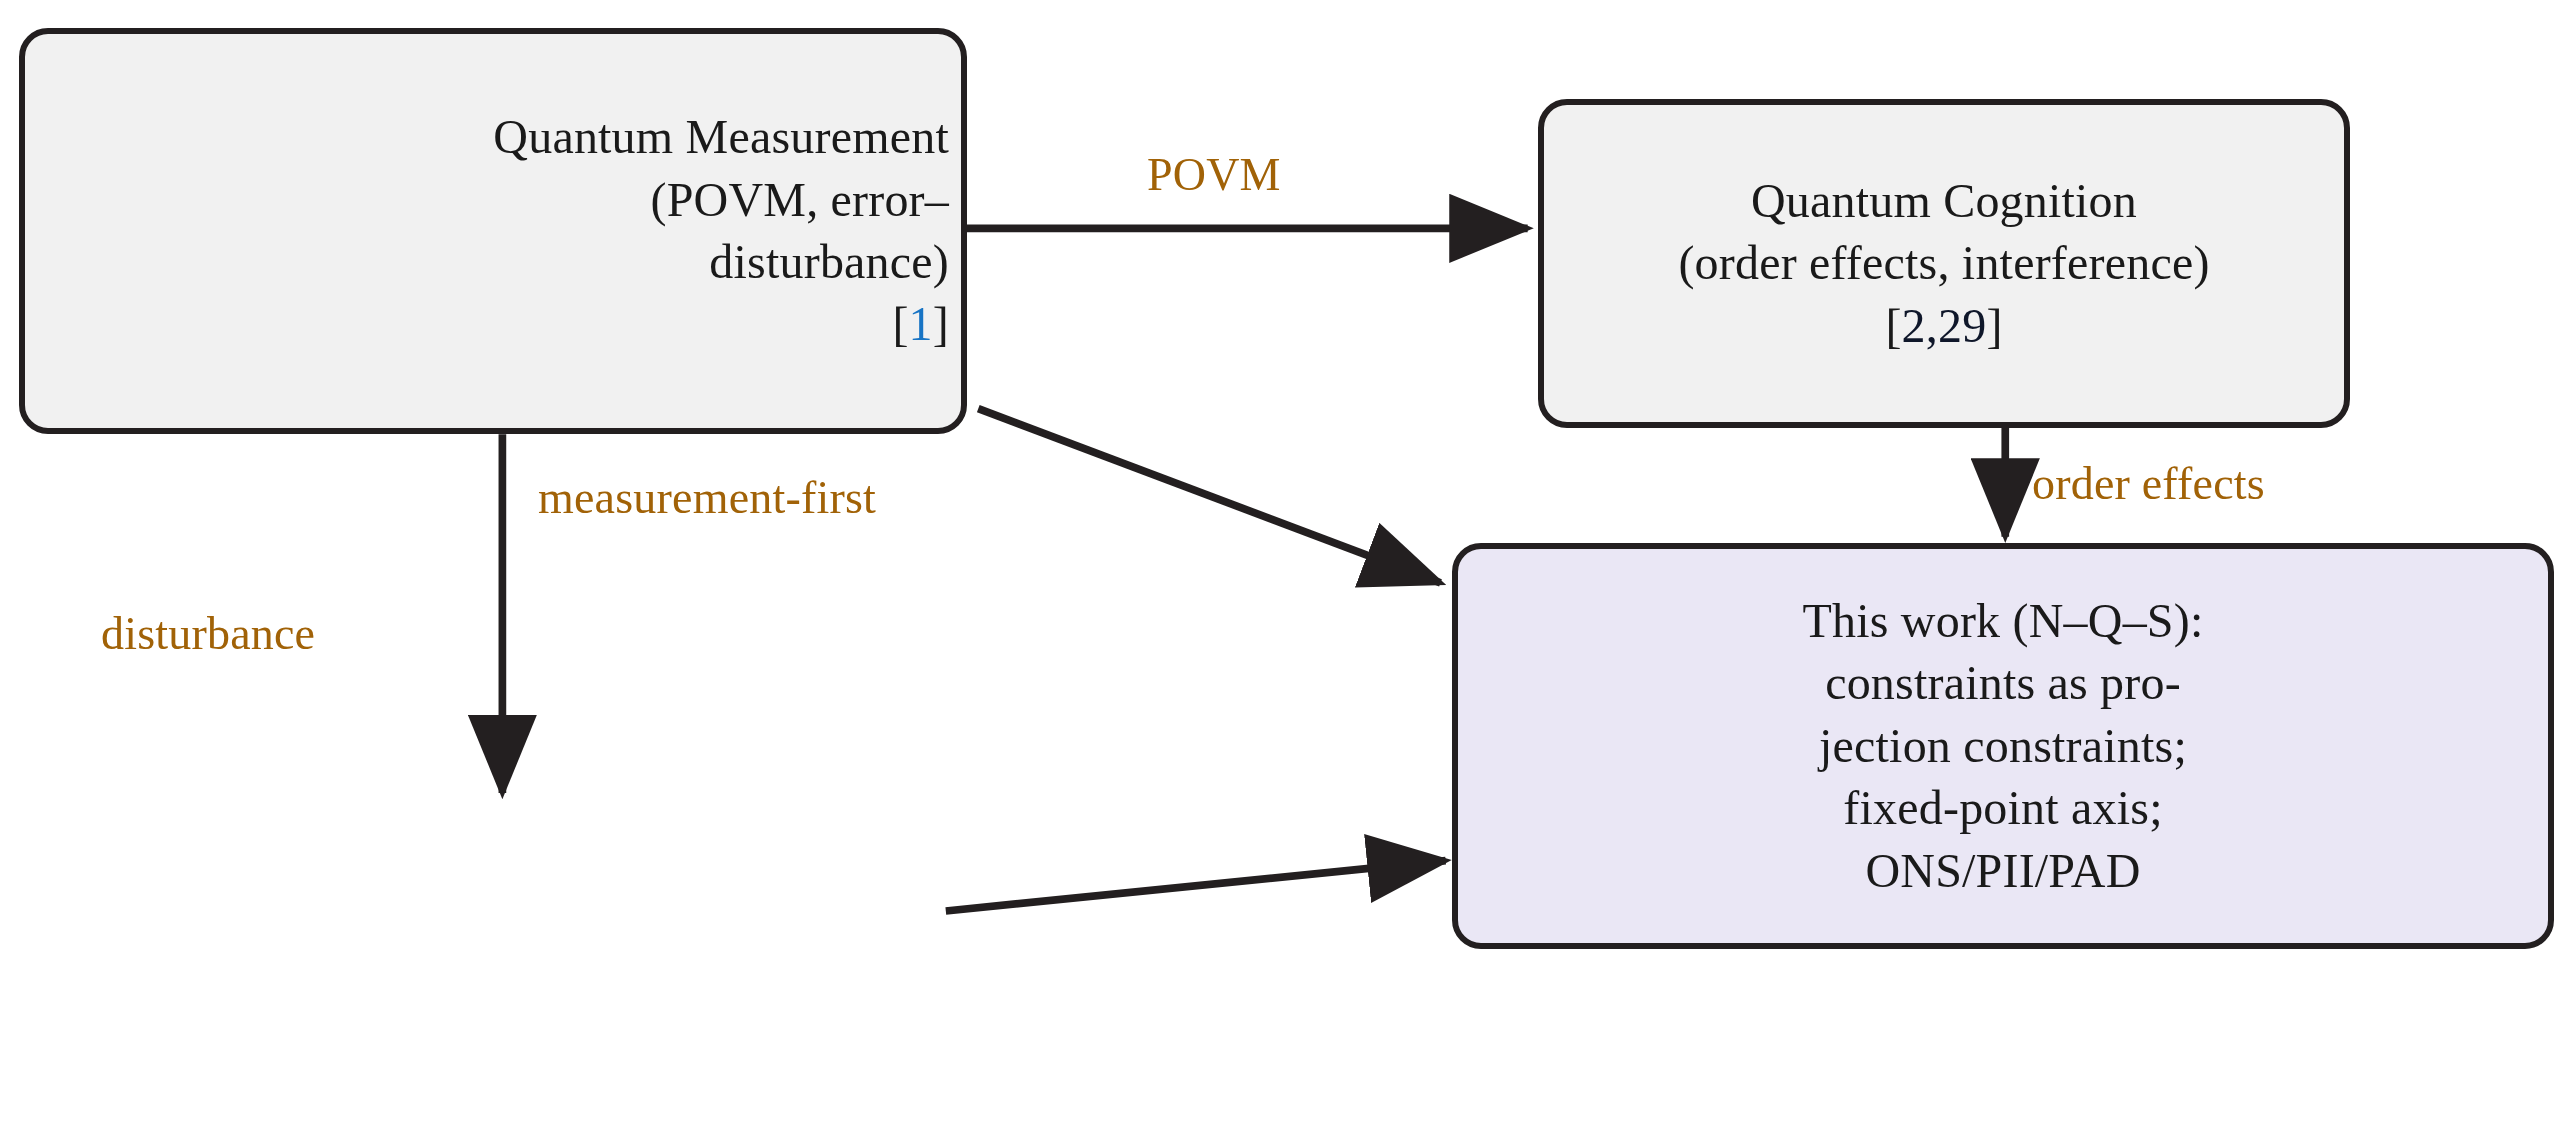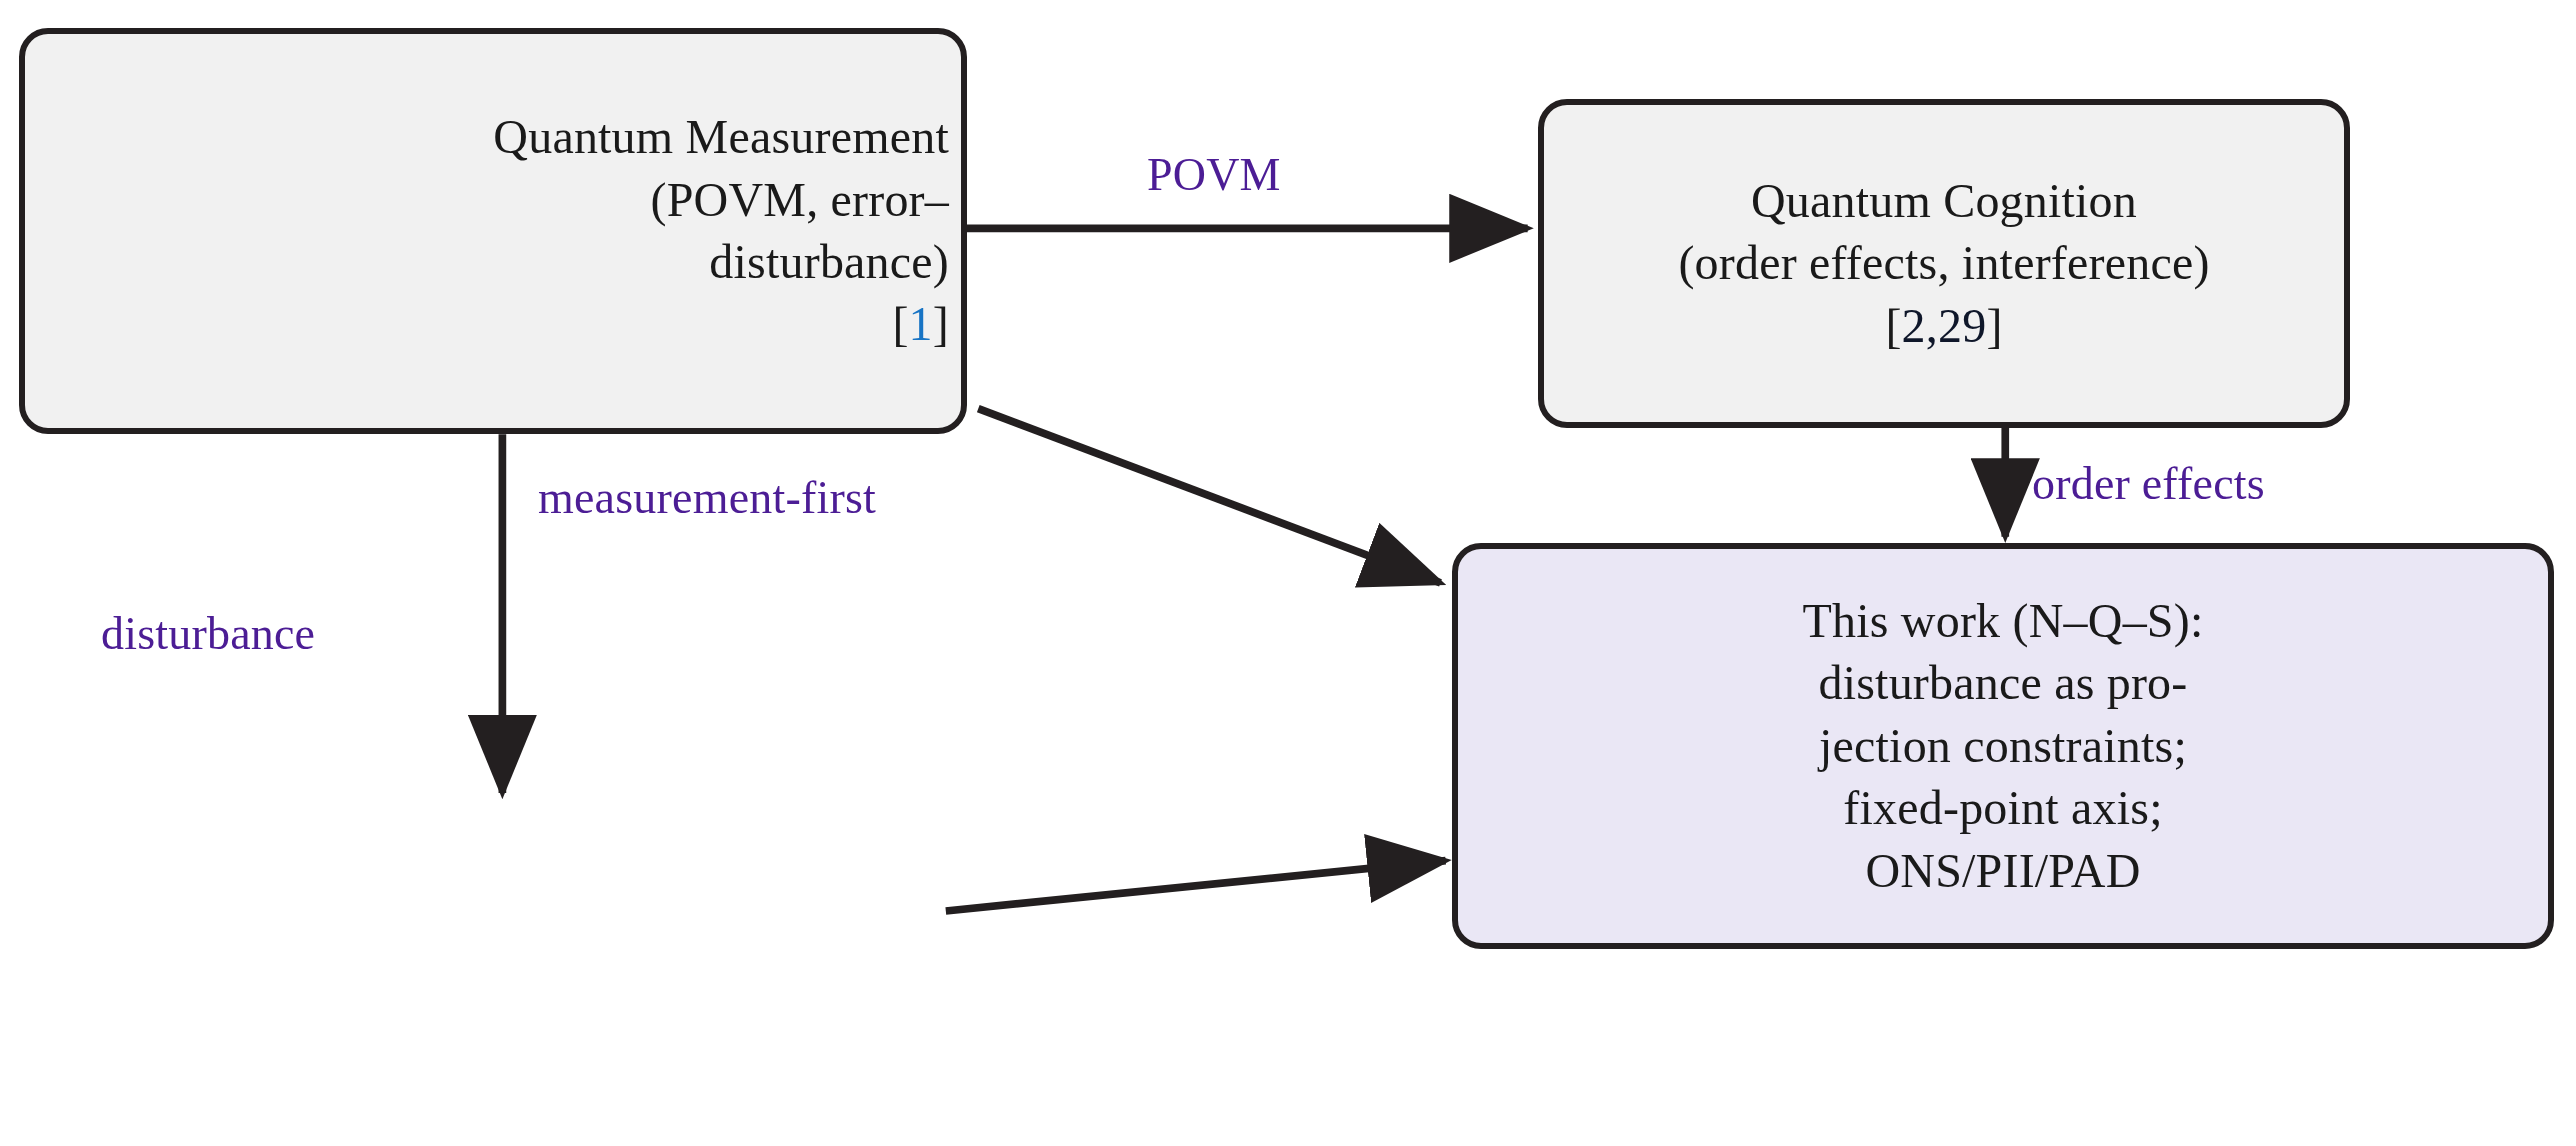--- a/index.html
+++ b/index.html
@@ -36,21 +36,21 @@
     letter-spacing: 0.2px;
   }
   .node-inner {
     padding: 0 12px;
     width: 100%;
   }
   .node-line { display: block; white-space: pre; }
   .cite { color: #1874c4; }
   .edge-label {
     position: absolute;
-    color: #4c1d95;
+    color: #a16207;
     white-space: nowrap;
     line-height: 1;
     letter-spacing: 0.2px;
   }
 </style>
 </head>
 <body>
 
 <div id="canvas" style="background: rgb(255, 255, 255);">
 
@@ -86,21 +86,21 @@
       <span class="node-line">Quantum Cognition</span>
       <span class="node-line">(order effects, interference)</span>
       <span class="node-line"><span>[</span><span class="cite" style="color: #0f172a;">2,29</span><span>]</span></span>
     </div>
   </div>
 
 
   <div class="node" id="node-3" style="left: 1452px; top: 543px; width: 1102px; height: 406px; font-size: 48px; background: rgb(234, 231, 245); border-color: rgb(35, 31, 32);">
     <div class="node-inner">
       <span class="node-line">This work (N–Q–S):</span>
-      <span class="node-line">disturbance as pro-</span>
+      <span class="node-line">constraints as pro-</span>
       <span class="node-line">jection constraints;</span>
       <span class="node-line">fixed-point axis;</span>
       <span class="node-line">ONS/PII/PAD</span>
     </div>
   </div>
 
   <div class="edge-label" style="left:1147px; top:152px; font-size:46px;">POVM</div>
 
   <div class="edge-label" style="left:538px; top:475px; font-size:46px;">measurement-first</div>
 

